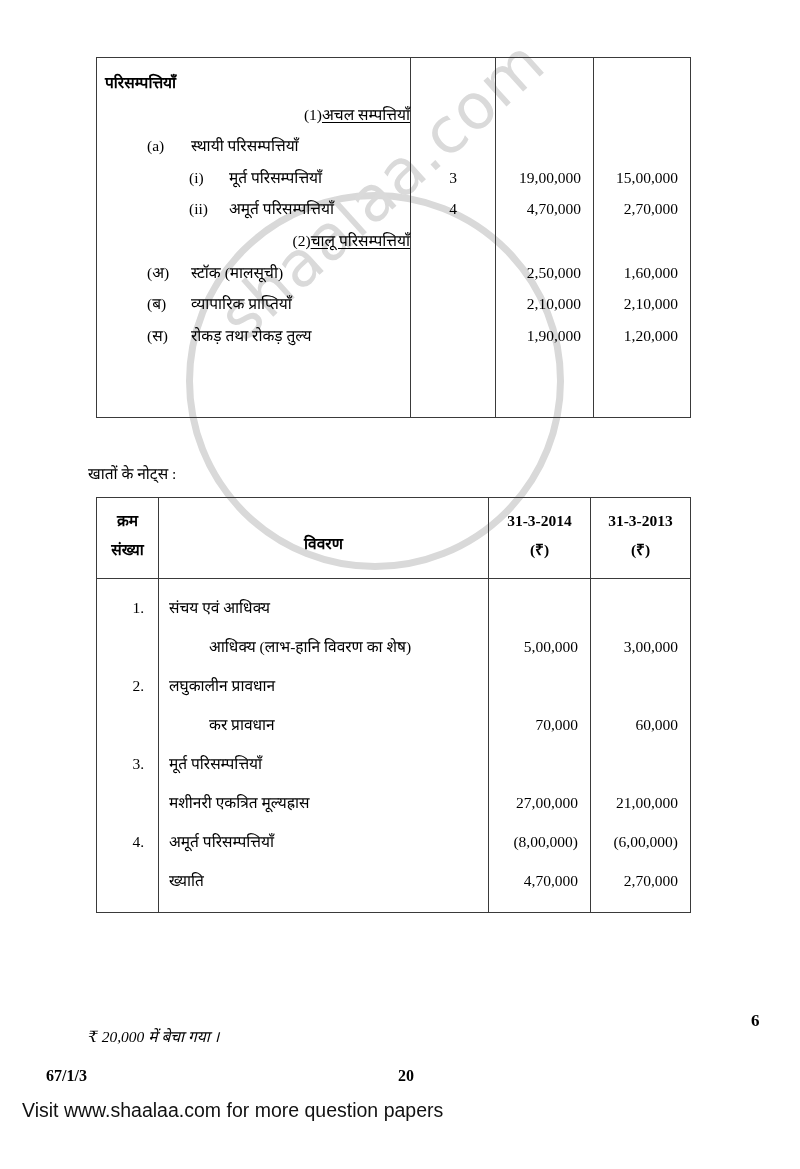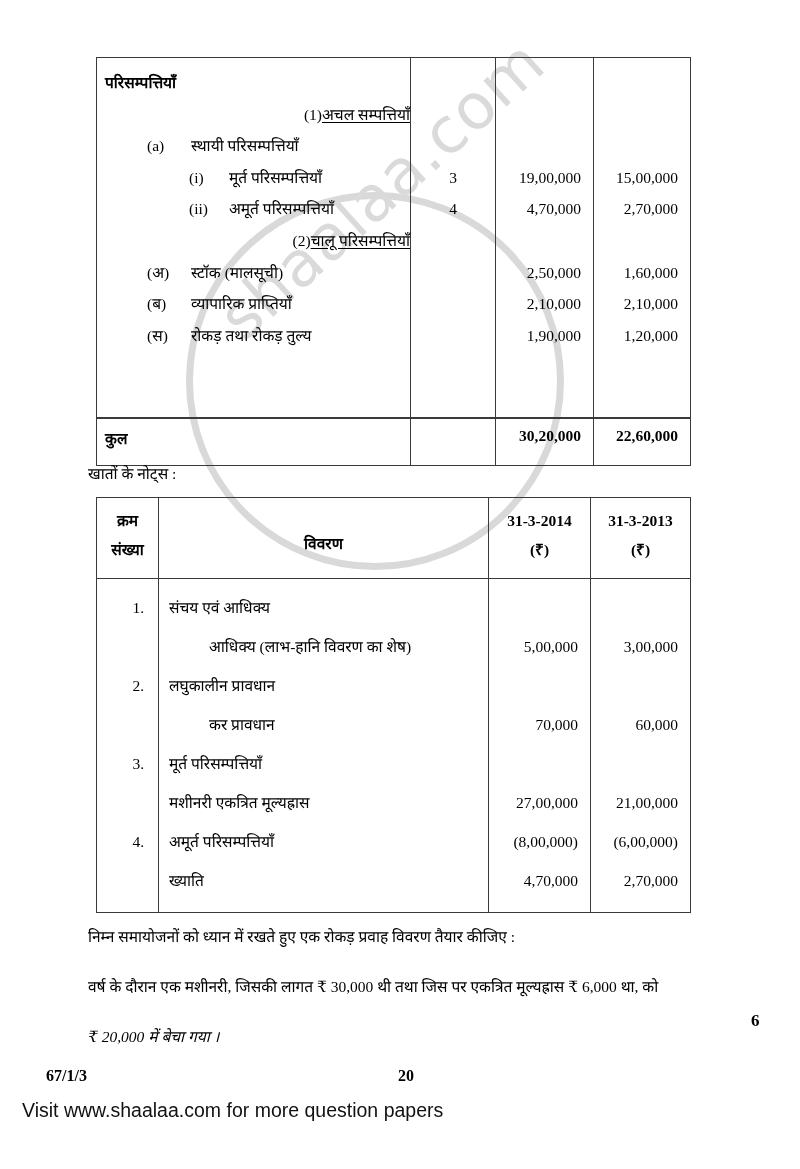--- a/index.html
+++ b/index.html
@@ -303,26 +303,20 @@
           <div class="line blank">.</div>
           <div class="line">15,00,000</div>
           <div class="line">2,70,000</div>
           <div class="line blank">.</div>
           <div class="line">1,60,000</div>
           <div class="line">2,10,000</div>
           <div class="line">1,20,000</div>
         </td>
       </tr>
 
-      <tr>
-        <td class="total-cell">कुल</td>
-        <td class="total-blank"></td>
-        <td class="total-num">30,20,000</td>
-        <td class="total-num">22,60,000</td>
-      </tr>
     </tbody>
   </table>
 
   <div id="notes-caption">खातों के नोट्स :</div>
 
   <table class="doc-table" id="table-notes">
     <colgroup>
       <col class="c-sr">
         <col class="c-desc">
         <col class="c-y1">
@@ -386,22 +380,20 @@
           <div class="line">60,000</div>
           <div class="line"></div>
           <div class="line">21,00,000</div>
           <div class="line">(6,00,000)</div>
           <div class="line">2,70,000</div>
         </td>
       </tr>
     </tbody>
   </table>
 
-  <div class="para" id="para-1">निम्न समायोजनों को ध्यान में रखते हुए एक रोकड़ प्रवाह विवरण तैयार कीजिए :</div>
-  <div class="para" id="para-2">वर्ष के दौरान एक मशीनरी, जिसकी लागत ₹ 30,000 थी तथा जिस पर एकत्रित मूल्यह्रास ₹ 6,000 था, को</div>
   <div class="para" id="para-3">₹ 20,000 में बेचा गया ।</div>
   <div id="marks">6</div>
 
   <div id="footer-code">67/1/3</div>
   <div id="footer-page">20</div>
   <div id="site-banner">Visit www.shaalaa.com for more question papers</div>
 
 </div>
 
 </body></html>

